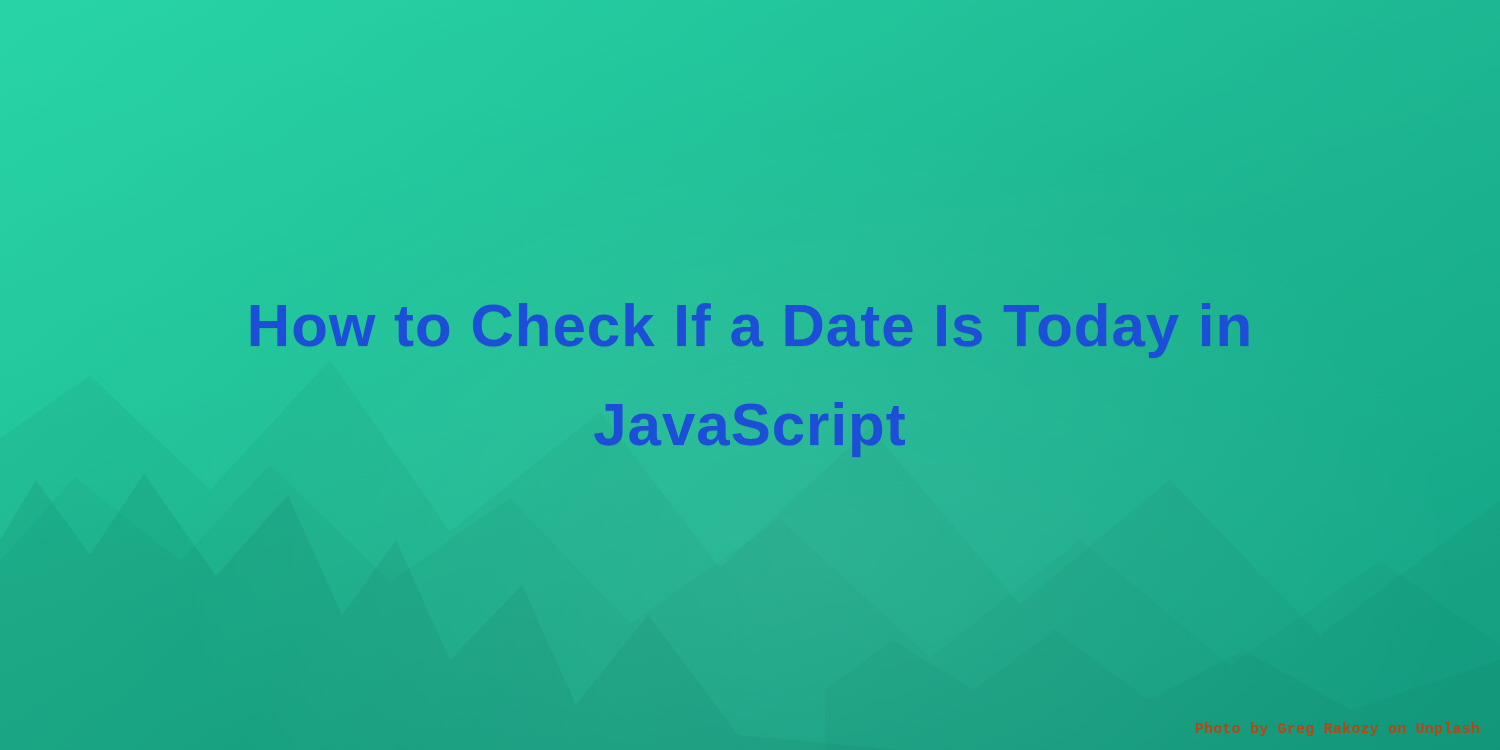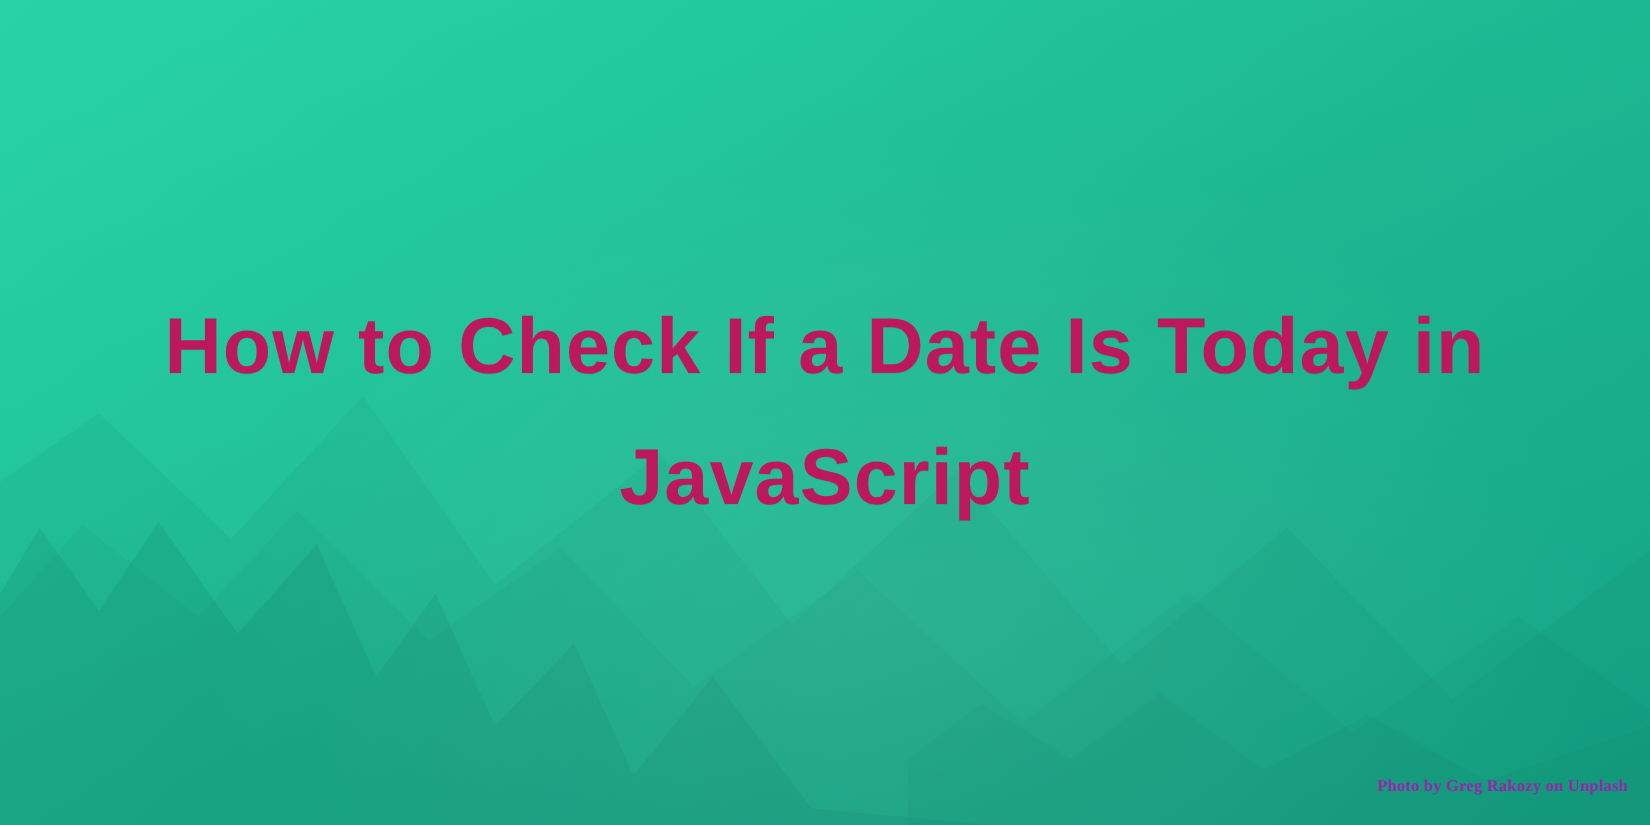--- a/index.html
+++ b/index.html
@@ -81,34 +81,34 @@
   }
   .title-wrap {
     position: absolute;
     inset: 0;
     display: flex;
     align-items: center;
     justify-content: center;
     padding: 0 120px;
   }
   .title {
-    color: #be185d;
-    font-size: 72px;
+    color: #1d4ed8;
+    font-size: 60px;
     line-height: 1.65;
     text-align: center;
     font-weight: 900;
     letter-spacing: 1px;
     text-shadow: 0 1px 0 rgba(0,0,0,0.05);
   }
   .credit {
     position: absolute;
     right: 20px;
-    bottom: 26px;
-    color: #a21caf;
-    font-family: Liberation Serif, serif;
+    bottom: 12px;
+    color: #c2410c;
+    font-family: Liberation Mono, monospace;
     font-size: 15px;
     font-weight: 600;
     letter-spacing: 0.2px;
     opacity: 0.95;
   }
 </style>
 </head>
 <body>
 
 <div class="background"></div>

